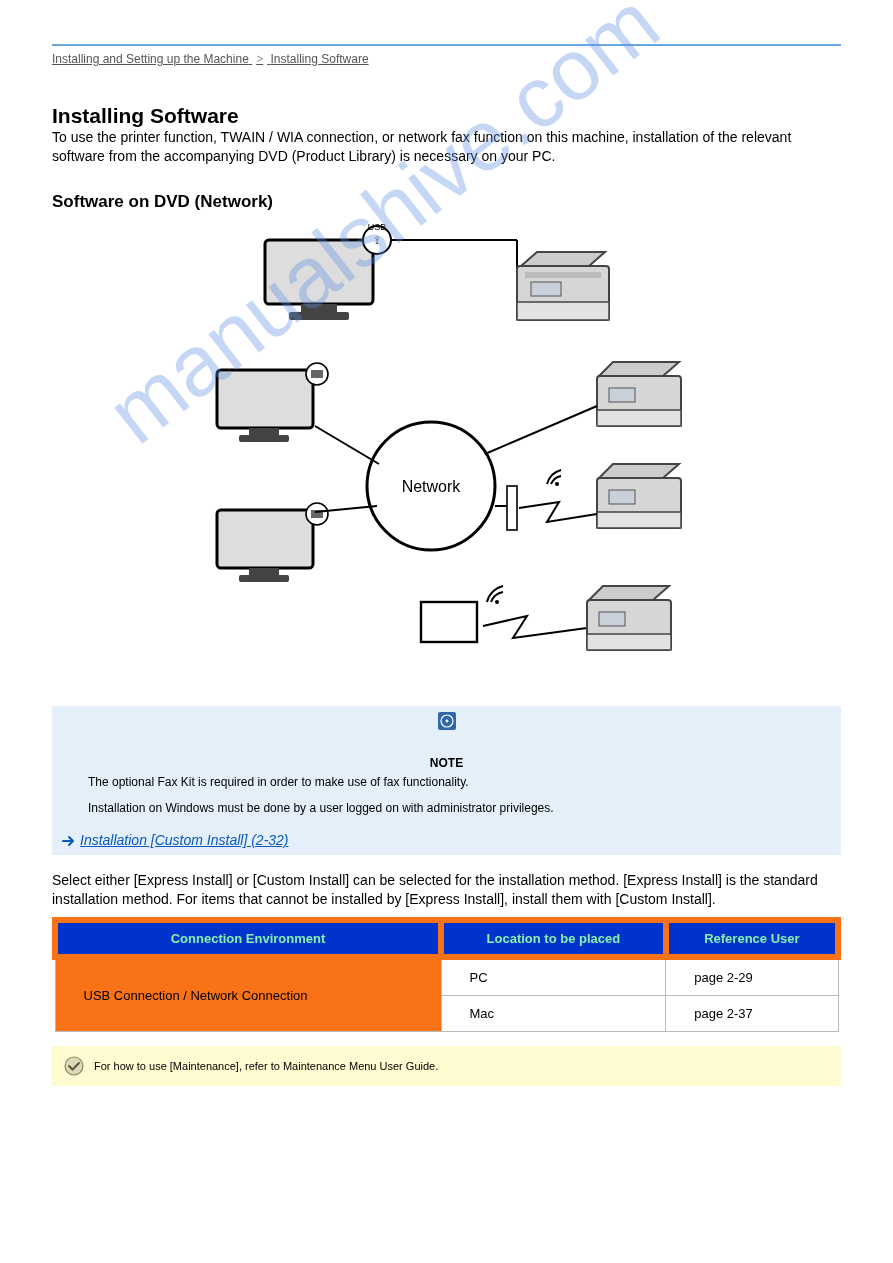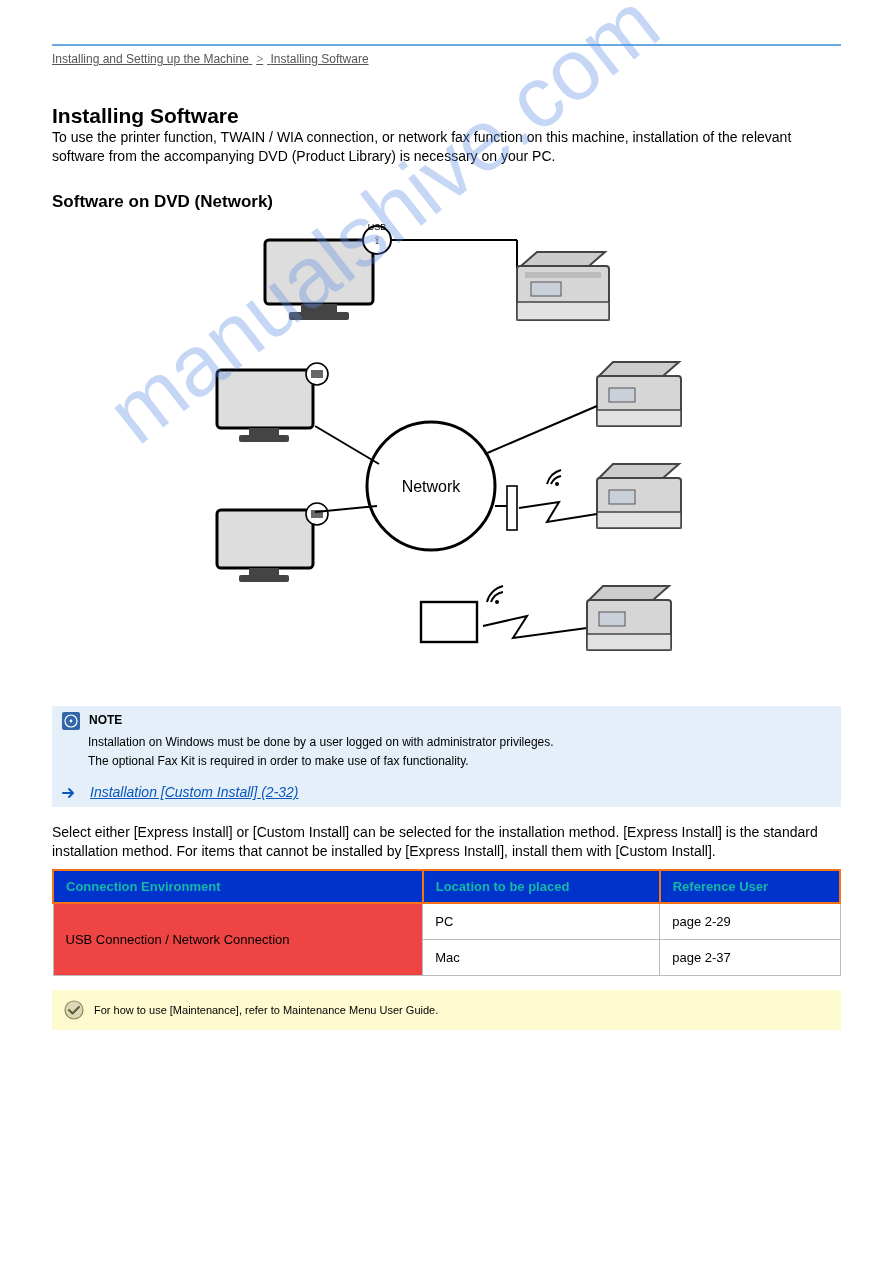--- a/index.html
+++ b/index.html
@@ -7,29 +7,29 @@
   .page { position: relative; width: 893px; height: 1263px; padding: 0 52px; }
   .top-rule { margin-top: 44px; border: none; border-top: 2px solid #6aa9e0; }
   .bc-line { font-size: 12px; color: #555; margin-top: 6px; text-decoration: underline; }
   .bc-sep { color: #999; padding: 0 4px; }
   .h2 { font-size: 21px; font-weight: bold; margin-top: 38px; }
   .intro { font-size: 14px; line-height: 1.35; }
   .h3 { font-size: 17px; font-weight: bold; margin-top: 26px; }
   .diagram-wrap { text-align: center; margin-top: 10px; }
   .diagram-wrap svg { display: inline-block; }
   .note-box { background: #e4eff9; margin-top: 36px; padding: 6px 10px 4px 10px; font-size: 12px; line-height: 1.4; }
-  .note-row1 { display: flex; align-items: center; gap: 9px; }
+  .note-row1 { display: flex; align-items: center; gap: 25px; flex-direction: column; }
   .note-icon { width: 18px; height: 18px; flex-shrink: 0; }
-  .link-row { display: flex; align-items: center; gap: 14px; margin-top: 14px; }
+  .link-row { display: flex; align-items: center; gap: 4px; margin-top: 14px; }
   .arrow { width: 14px; height: 14px; }
   .link { font-size: 14px; color: #0a58be; text-decoration: underline; font-style: italic; }
   table.conn { width: 100%; border-collapse: collapse; margin-top: 8px; font-size: 13px; }
-  table.conn th { background: #0033cc; color: #14b8a6; font-weight: bold; text-align: left; padding: 8px 12px; border: 2px solid #f97316; }
-  table.conn td { border: 1px solid #bbb; padding: 10px 12px; vertical-align: middle; }
-  table.conn td.env { background: #ef4444; }
+  table.conn th { background: #0033cc; color: #86efac; font-weight: bold; text-align: center; padding: 8px 12px; border: 6px solid #f97316; }
+  table.conn td { border: 1px solid #bbb; padding: 10px 28px; vertical-align: middle; }
+  table.conn td.env { background: #f97316; }
   .tip-box { background: #fffbd1; margin-top: 14px; padding: 10px 12px; font-size: 11px; display: flex; align-items: center; gap: 10px; }
   .tip-icon { width: 20px; height: 20px; flex-shrink: 0; }
   .pagenum { position: absolute; bottom: 30px; right: 56px; font-size: 13px; }
   .watermark { position: absolute; left: 150px; top: 320px; font-size: 86px; color: rgba(90,140,225,0.35); transform: rotate(-38deg); transform-origin: left bottom; font-family: Arial; pointer-events: none; user-select: none; white-space: nowrap; }
 </style>
 </head>
 <body>
 
 <div class="page">
   <hr class="top-rule">
@@ -140,22 +140,22 @@
 
   <div class="note-box">
     <div class="note-row1">
       <svg class="note-icon" viewBox="0 0 18 18">
         <rect x="0" y="0" width="18" height="18" rx="2" fill="#3166aa"></rect>
         <circle cx="9" cy="9" r="6" fill="none" stroke="#fff" stroke-width="1.2"></circle>
         <circle cx="9" cy="9" r="1.4" fill="#fff"></circle>
       </svg>
       <span style="font-weight:bold">NOTE</span>
     </div>
+    <div style="margin:2px 0 10px 26px">The optional Fax Kit is required in order to make use of fax functionality.</div>
     <div style="margin:4px 0 0 26px">Installation on Windows must be done by a user logged on with administrator privileges.</div>
-    <div style="margin:2px 0 10px 26px">The optional Fax Kit is required in order to make use of fax functionality.</div>
     <div class="link-row">
       <svg class="arrow" viewBox="0 0 14 14">
         <path d="M1 7 L11 7 M7 3 L11 7 L7 11" fill="none" stroke="#0a58be" stroke-width="2" stroke-linecap="round" stroke-linejoin="round"></path>
       </svg>
       <a class="link" href="#">Installation [Custom Install] (2-32)</a>
     </div>
   </div>
 
   <p class="intro" style="margin-top:16px">Select either [Express Install] or [Custom Install] can be selected for the installation method. [Express Install] is the standard installation method. For items that cannot be installed by [Express Install], install them with [Custom Install].</p>
 

